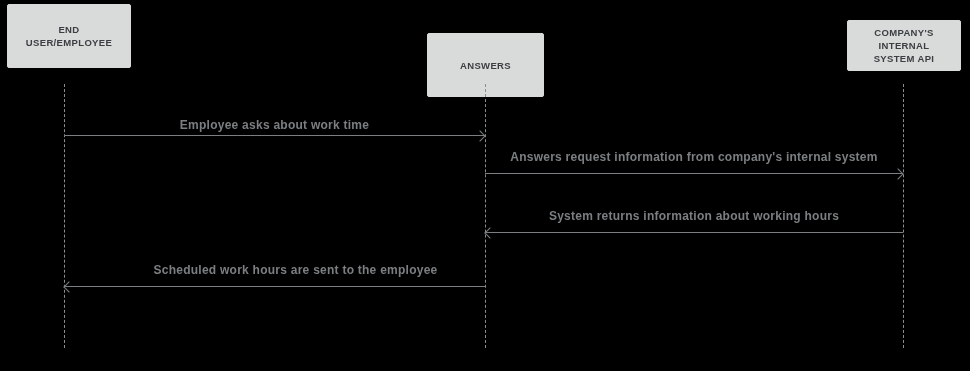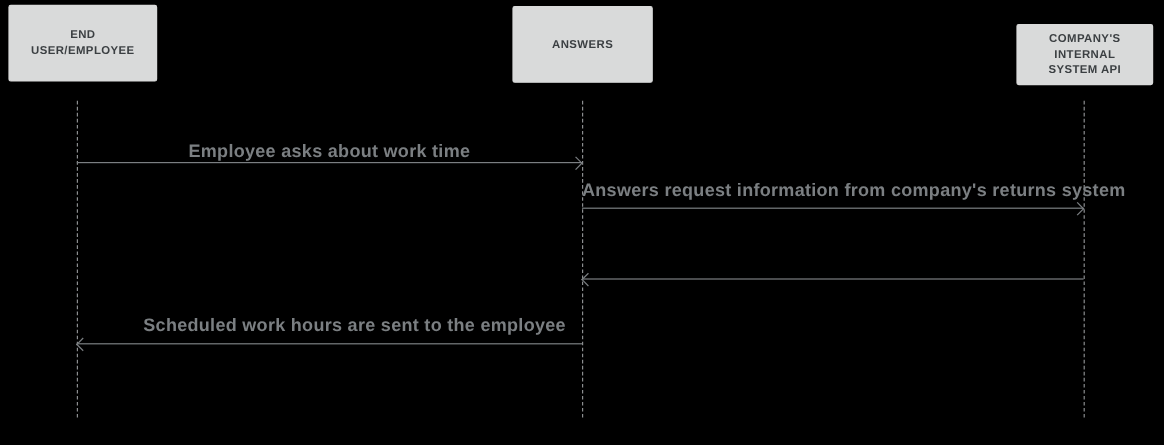--- a/index.html
+++ b/index.html
@@ -40,21 +40,21 @@
     white-space: pre-line;
   }
   .lifeline {
     position: absolute;
     width: 0;
     border-left: 1px dashed #8b8d8f;
   }
   .message-label {
     position: absolute;
     font-family: "Liberation Sans", sans-serif;
-    font-size: 15px;
+    font-size: 12px;
     font-weight: bold;
     color: #7b7f82;
     letter-spacing: 0.25px;
     white-space: nowrap;
     text-align: center;
   }
   .message-arrow {
     position: absolute;
     height: 1px;
     background: #7b7f82;
@@ -76,39 +76,40 @@
 </head>
 <body>
 
 <div id="diagram-canvas">
 
   <div class="participant-box" style="left:7px; top:4px; width:124px; height:64px;">
     <span class="participant-label">END USER/EMPLOYEE</span>
   </div>
   <div class="lifeline" style="left:64px; top:84px; height:264px;"></div>
 
-  <div class="participant-box" style="left:427px; top:5px; width:117px; height:64px;">
+  <div class="participant-box" style="left:427px; top:33px; width:117px; height:64px;">
     <span class="participant-label">ANSWERS</span>
   </div>
   <div class="lifeline" style="left:485px; top:84px; height:264px;"></div>
 
   <div class="participant-box" style="left:847px; top:20px; width:114px; height:51px;">
     <span class="participant-label">COMPANY'S INTERNAL
 SYSTEM API</span>
   </div>
   <div class="lifeline" style="left:903px; top:84px; height:264px;"></div>
 
   <div class="message-label" style="left:64px; top:118px; width:421px;">Employee asks about work time</div>
   <div class="message-arrow" style="left:64px; top:135px; width:421px;"></div>
   <div class="arrowhead right" style="left:476px; top:131.5px;"></div>
 
-  <div class="message-label" style="left:485px; top:150px; width:418px;">Answers request information from company's returns system</div>
+  <div class="message-label" style="left:485px; top:150px; width:418px;">Answers request information from company's internal system</div>
   <div class="message-arrow" style="left:485px; top:173px; width:418px;"></div>
   <div class="arrowhead right" style="left:894px; top:169.5px;"></div>
 
+  <div class="message-label" style="left:485px; top:209px; width:418px;">System returns information about working hours</div>
   <div class="message-arrow" style="left:485px; top:232px; width:418px;"></div>
   <div class="arrowhead left" style="left:486px; top:228.5px;"></div>
 
   <div class="message-label" style="left:64px; top:263px; width:421px;padding-left:21px;">Scheduled work hours are sent to the employee</div>
   <div class="message-arrow" style="left:64px; top:286px; width:421px;"></div>
   <div class="arrowhead left" style="left:65px; top:282.5px;"></div>
 
 </div>
 
 </body></html>

